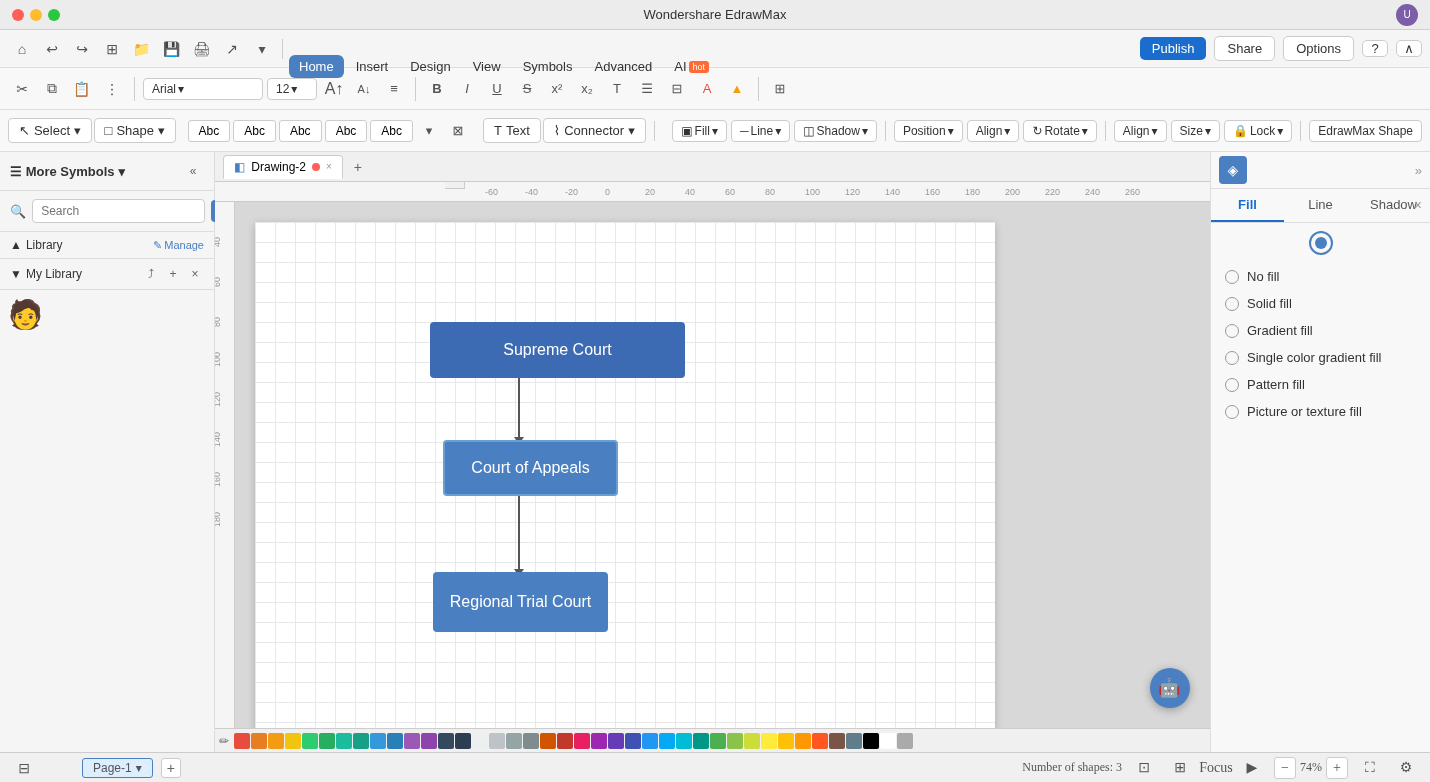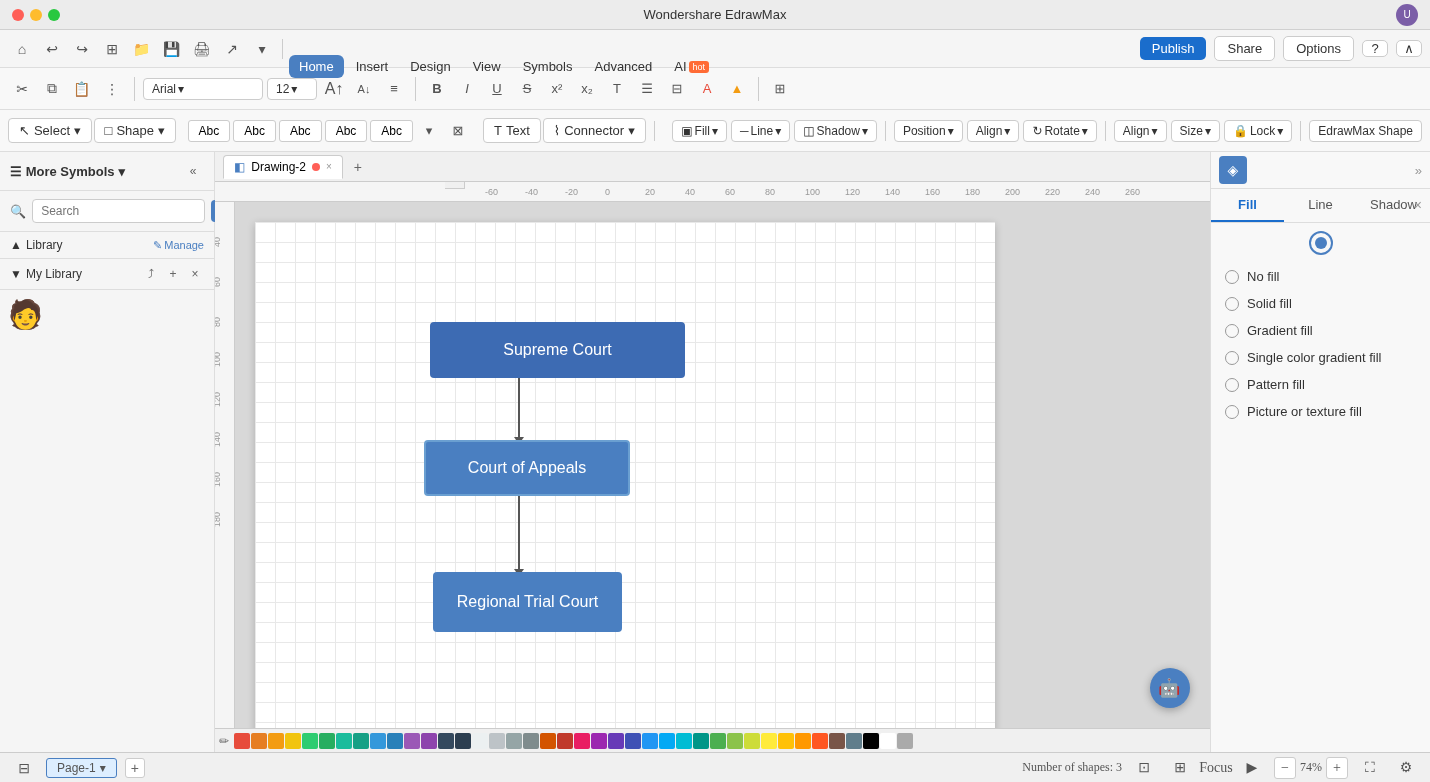--- a/index.html
+++ b/index.html
@@ -330,30 +330,30 @@
       background: #3d6bb3;
       left: 155px;
       top: 100px;
       width: 255px;
       height: 56px;
       margin-left: 20px;
     }
     .node-appeals {
       background: #4a7fc1;
       border: 2px solid #6a9fd1;
-      left: 169px;
+      left: 188px;
       top: 218px;
-      width: 206px;
+      width: 175px;
       height: 56px;
     }
     .node-regional {
       background: #4a7fc1;
       left: 178px;
       top: 350px;
-      width: 189px;
+      width: 175px;
       height: 60px;
     }
 
     
     .right-panel {
       width: 220px;
       background: #f8f8f8;
       border-left: 1px solid #ddd;
       display: flex;
       flex-direction: column;
@@ -433,21 +433,21 @@
     .statusbar-right { margin-left: auto; display: flex; align-items: center; gap: 8px; font-family: Liberation Serif, serif; }
     .page-tab {
       display: flex; align-items: center; gap: 4px;
       padding: 2px 10px;
       background: white;
       border: 1px solid #ccc;
       border-radius: 3px;
       font-size: 12px;
       cursor: pointer;
     }
-    .page-tab.active { background: #ddeeff; border-color: #4a7fc1; }
+    .page-tab.active { background: #ddeeff; border-color: #4a7fc1; margin-left: 36px; }
     .status-add-page {
       width: 20px; height: 20px;
       display: flex; align-items: center; justify-content: center;
       font-size: 14px; cursor: pointer; color: #666;
       border: 1px solid #ccc; border-radius: 3px; background: white;
     }
     .zoom-controls { display: flex; align-items: center; gap: 4px; }
     .zoom-btn { width: 22px; height: 22px; display: flex; align-items: center; justify-content: center; font-size: 14px; cursor: pointer; border: 1px solid #ccc; border-radius: 3px; background: white; }
 
     

